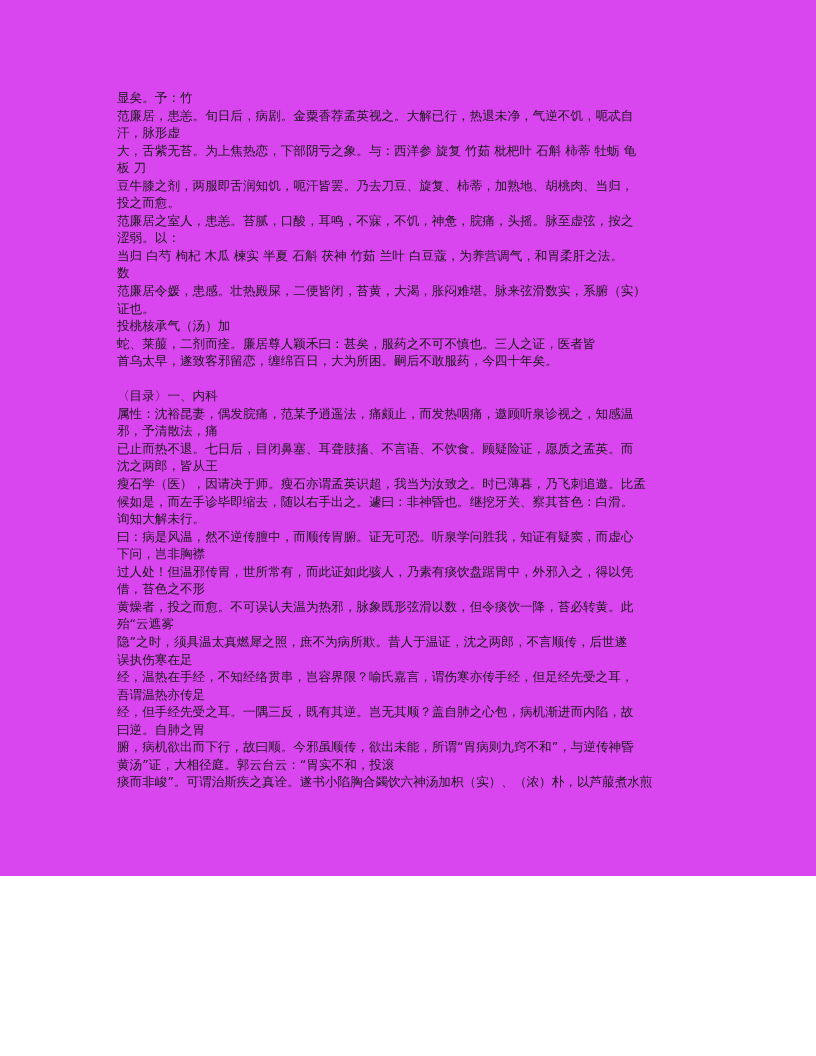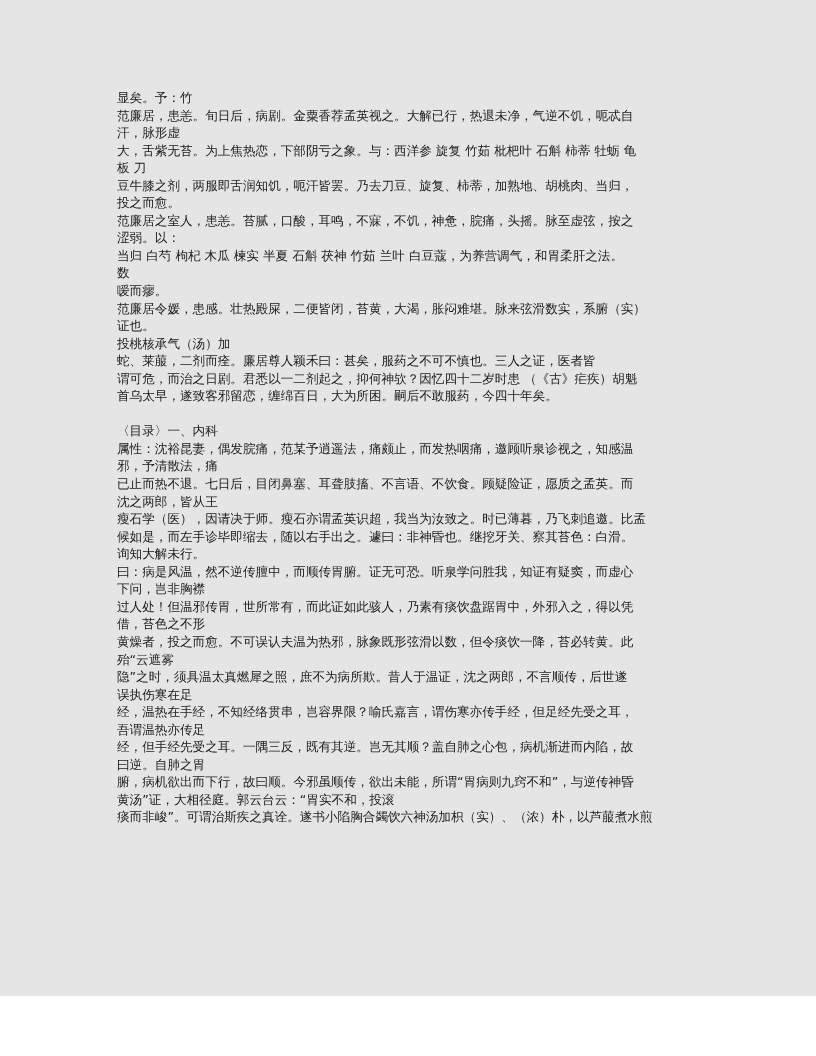--- a/index.html
+++ b/index.html
@@ -11,22 +11,22 @@
   body {
     width: 816px;
     height: 1056px;
     font-family: "DejaVu Sans", "Liberation Sans", sans-serif;
     color: #1a1a1a;
     overflow: hidden;
   }
   .page {
     position: relative;
     width: 816px;
-    height: 996px;
-    background: #e5e5e5;
+    height: 876px;
+    background: #d946ef;
     box-sizing: border-box;
   }
   .text-body {
     position: absolute;
     left: 117px;
     top: 89px;
     width: 586px;
   }
   .line {
     font-size: 12.6px;
@@ -50,26 +50,24 @@
       <div class="line">范廉居，患恙。旬日后，病剧。金粟香荐孟英视之。大解已行，热退未净，气逆不饥，呃忒自</div>
       <div class="line">汗，脉形虚</div>
       <div class="line">大，舌紫无苔。为上焦热恋，下部阴亏之象。与：西洋参 旋复 竹茹 枇杷叶 石斛 柿蒂 牡蛎 龟</div>
       <div class="line">板 刀</div>
       <div class="line">豆牛膝之剂，两服即舌润知饥，呃汗皆罢。乃去刀豆、旋复、柿蒂，加熟地、胡桃肉、当归，</div>
       <div class="line">投之而愈。</div>
       <div class="line">范廉居之室人，患恙。苔腻，口酸，耳鸣，不寐，不饥，神惫，脘痛，头摇。脉至虚弦，按之</div>
       <div class="line">涩弱。以：</div>
       <div class="line">当归 白芍 枸杞 木瓜 楝实 半夏 石斛 茯神 竹茹 兰叶 白豆蔻，为养营调气，和胃柔肝之法。</div>
       <div class="line">数</div>
-      <div class="line">嗳而瘳。</div>
       <div class="line">范廉居令媛，患感。壮热殿屎，二便皆闭，苔黄，大渴，胀闷难堪。脉来弦滑数实，系腑（实）</div>
       <div class="line">证也。</div>
       <div class="line">投桃核承气（汤）加</div>
       <div class="line">蛇、莱菔，二剂而痊。廉居尊人颖禾曰：甚矣，服药之不可不慎也。三人之证，医者皆</div>
-      <div class="line">谓可危，而治之日剧。君悉以一二剂起之，抑何神欤？因忆四十二岁时患 （《古》疟疾）胡魁</div>
       <div class="line">首乌太早，遂致客邪留恋，缠绵百日，大为所困。嗣后不敢服药，今四十年矣。</div>
       <div class="line blank"></div>
       <div class="line">〈目录〉一、内科</div>
       <div class="line">属性：沈裕昆妻，偶发脘痛，范某予逍遥法，痛颇止，而发热咽痛，邀顾听泉诊视之，知感温</div>
       <div class="line">邪，予清散法，痛</div>
       <div class="line">已止而热不退。七日后，目闭鼻塞、耳聋肢搐、不言语、不饮食。顾疑险证，愿质之孟英。而</div>
       <div class="line">沈之两郎，皆从王</div>
       <div class="line">瘦石学（医），因请决于师。瘦石亦谓孟英识超，我当为汝致之。时已薄暮，乃飞刺追邀。比孟</div>
       <div class="line">候如是，而左手诊毕即缩去，随以右手出之。遽曰：非神昏也。继挖牙关、察其苔色：白滑。</div>
       <div class="line">询知大解未行。</div>

